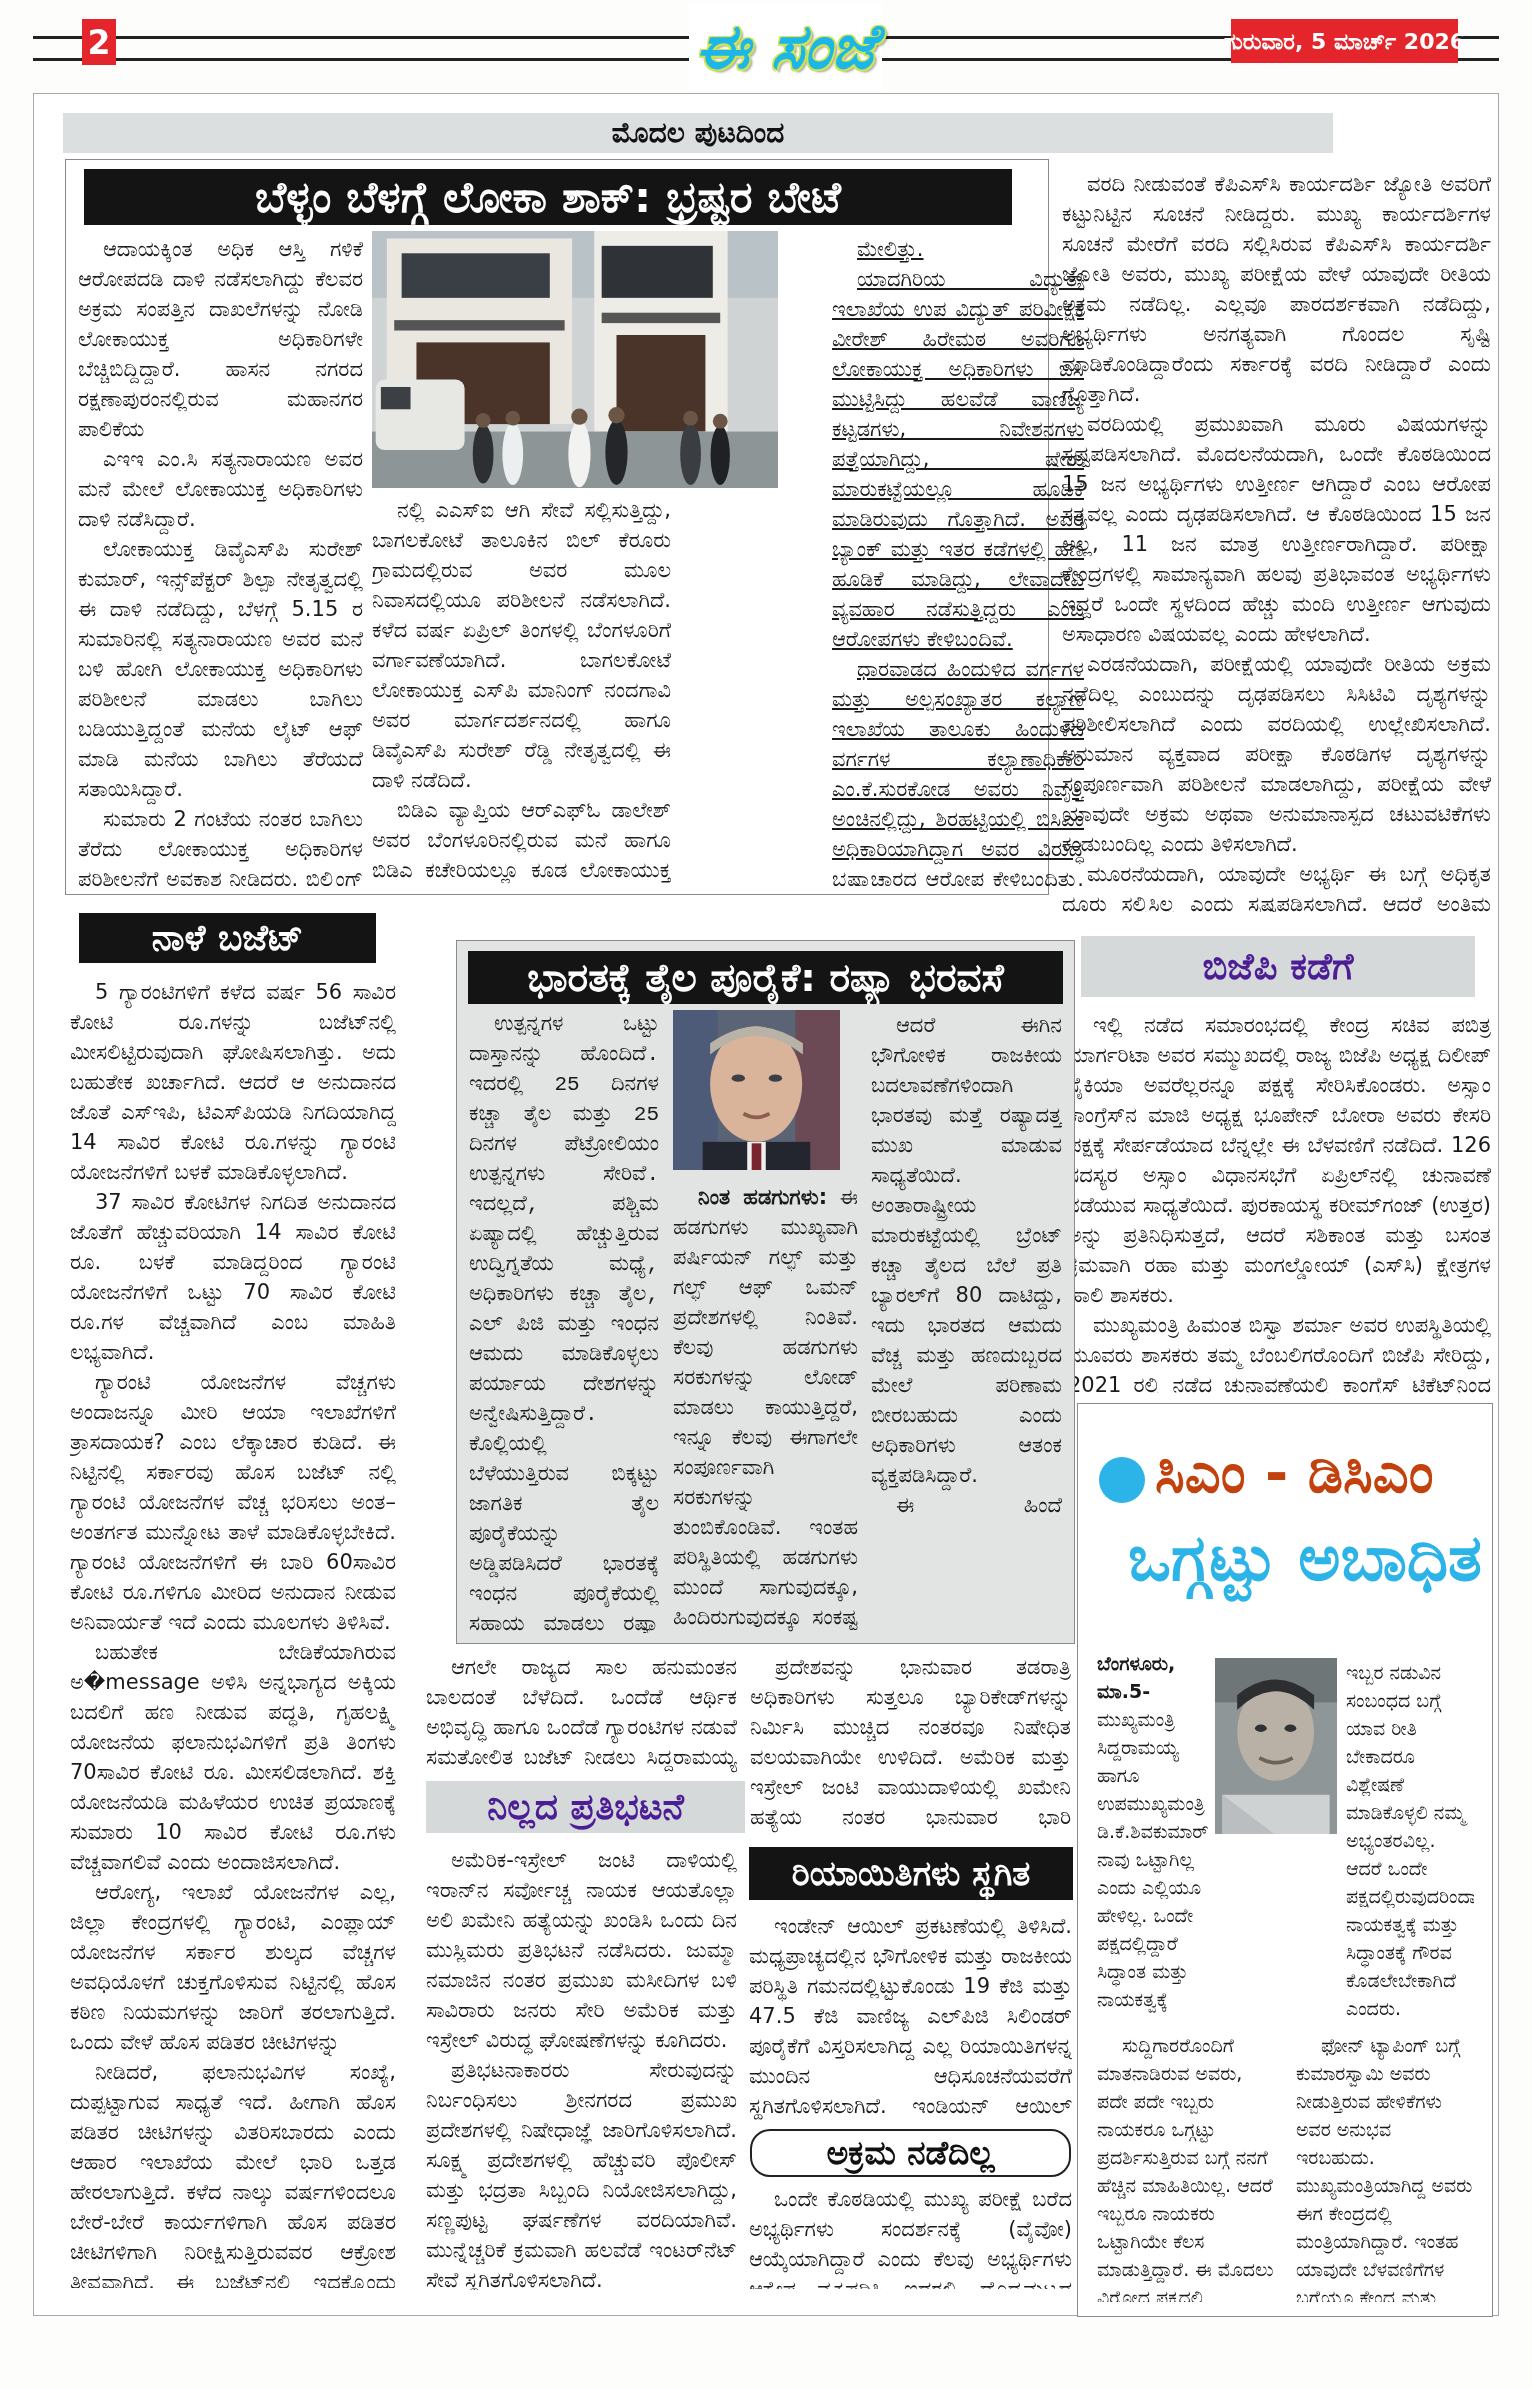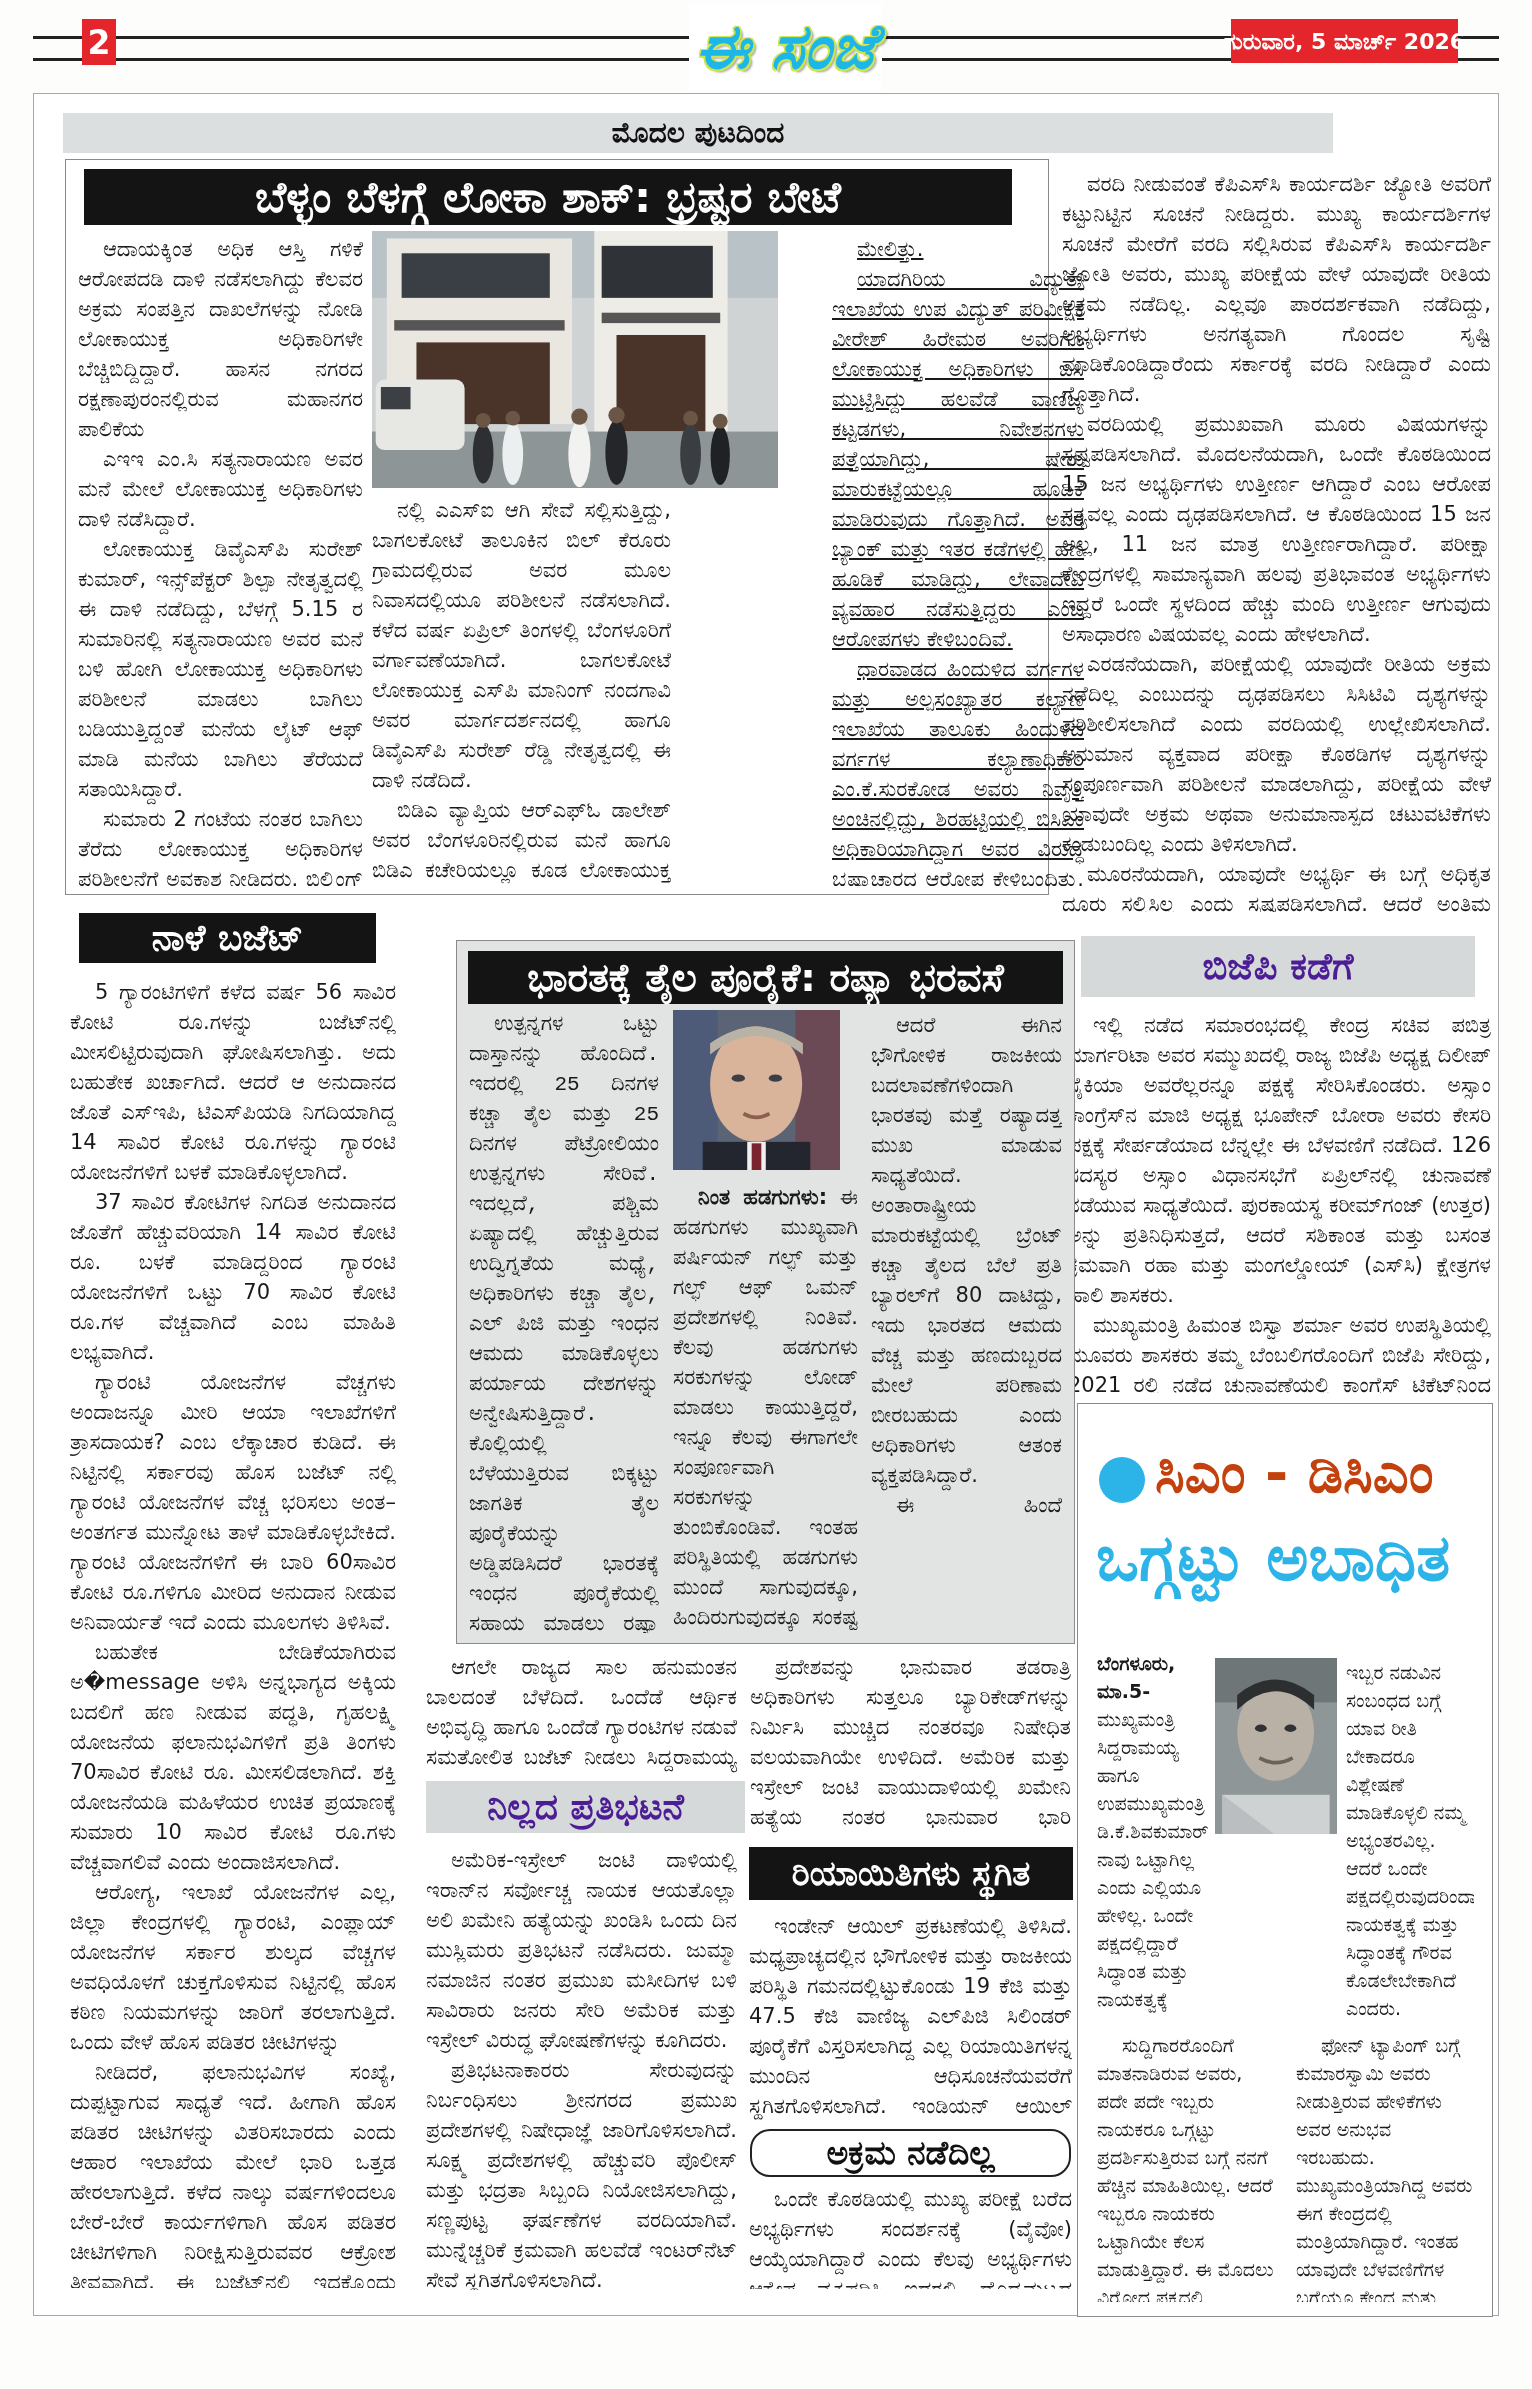--- a/index.html
+++ b/index.html
@@ -173,21 +173,21 @@
     <p>ಇಂಡೇನ್ ಆಯಿಲ್ ಪ್ರಕಟಣೆಯಲ್ಲಿ ತಿಳಿಸಿದೆ. ಮಧ್ಯಪ್ರಾಚ್ಯದಲ್ಲಿನ ಭೌಗೋಳಿಕ ಮತ್ತು ರಾಜಕೀಯ ಪರಿಸ್ಥಿತಿ ಗಮನದಲ್ಲಿಟ್ಟುಕೊಂಡು 19 ಕೆಜಿ ಮತ್ತು 47.5 ಕೆಜಿ ವಾಣಿಜ್ಯ ಎಲ್‌ಪಿಜಿ ಸಿಲಿಂಡರ್ ಪೂರೈಕೆಗೆ ವಿಸ್ತರಿಸಲಾಗಿದ್ದ ಎಲ್ಲ ರಿಯಾಯಿತಿಗಳನ್ನ ಮುಂದಿನ ಆಧಿಸೂಚನೆಯವರೆಗೆ ಸ್ಥಗಿತಗೊಳಿಸಲಾಗಿದೆ. ಇಂಡಿಯನ್ ಆಯಿಲ್ ನಿರ್ದೇಶನದ ಮೇರೆಗೆ ಈ ನಿರ್ಧಾರ ಕೈಗೊಂಡಿರುವುದಾಗಿ ಇಂಡೇನ್ ಗ್ಯಾಸ್ ಹೆಡ್‌ಕ್ವ್ಯಾಟರ್ಸ್ ತಿಳಿಸಿದೆ.</p>
   </div>
 <div class="whitebar" style="position:absolute;left:750px;top:2129px;width:317px;height:44px;font-size:33px;border-radius:20px;">ಅಕ್ರಮ ನಡೆದಿಲ್ಲ</div>
 <div class="col" style="left:749px;top:2184px;width:323px;height:105px;">
     <p>ಒಂದೇ ಕೊಠಡಿಯಲ್ಲಿ ಮುಖ್ಯ ಪರೀಕ್ಷೆ ಬರೆದ ಅಭ್ಯರ್ಥಿಗಳು ಸಂದರ್ಶನಕ್ಕೆ (ವೈವೋ) ಆಯ್ಕೆಯಾಗಿದ್ದಾರೆ ಎಂದು ಕೆಲವು ಅಭ್ಯರ್ಥಿಗಳು ಆಕ್ಷೇಪ ವ್ಯಕ್ತಪಡಿಸಿ ಇದರಲ್ಲಿ ದೊಡ್ಡಮಟ್ಟದ ಅಕ್ರಮ ನಡೆದಿದೆ ಎಂದು ಆರೋಪಿಸಿದ್ದರು. ತಕ್ಷಣವೇ ಎಚ್ಚೆತ್ತುಕೊಂಡ ರಾಜ್ಯ ಸರ್ಕಾರದ ಮುಖ್ಯ ಕಾರ್ಯದರ್ಶಿ ಶಾಲಿನಿ ರಜನೀಶ್ ಅವರು, ಆರೋಪ ಕುರಿತು ಕೂಡಲೇ ಸಮಗ್ರ</p>
   </div>
 
 <div class="abs box" style="left:1077px;top:1403px;width:414px;height:912px;background:#fff;">
   <div style="position:absolute;left:21px;top:53px;width:46px;height:46px;border-radius:50%;background:#2cb3e8;"></div>
   <div style="position:absolute;left:77px;top:36px;width:326px;font-size:56px;font-weight:bold;color:#c2410c;white-space:nowrap;">ಸಿಎಂ - ಡಿಸಿಎಂ</div>
-  <div style="position:absolute;left:18px;top:117px;width:386px;font-size:64px;font-weight:bold;color:#2cb3e8;white-space:nowrap;">ಒಗ್ಗಟ್ಟು ಅಬಾಧಿತ</div>
+  <div style="position:absolute;left:18px;top:117px;width:386px;font-size:64px;font-weight:bold;color:#2cb3e8;white-space:nowrap;text-align:right;">ಒಗ್ಗಟ್ಟು ಅಬಾಧಿತ</div>
 
   <div class="col" style="left:19px;top:245px;width:113px;height:371px;font-size:19px;line-height:28px;text-align:left;">
     <p style="text-indent:0;"><b>ಬೆಂಗಳೂರು, ಮಾ.5-</b></p>
     <p style="text-indent:0;">ಮುಖ್ಯಮಂತ್ರಿ ಸಿದ್ದರಾಮಯ್ಯ ಹಾಗೂ ಉಪಮುಖ್ಯಮಂತ್ರಿ ಡಿ.ಕೆ.ಶಿವಕುಮಾರ್ ನಾವು ಒಟ್ಟಾಗಿಲ್ಲ ಎಂದು ಎಲ್ಲಿಯೂ ಹೇಳಿಲ್ಲ. ಒಂದೇ ಪಕ್ಷದಲ್ಲಿದ್ದಾರೆ ಸಿದ್ಧಾಂತ ಮತ್ತು ನಾಯಕತ್ವಕ್ಕೆ ಗೌರವ ನೀಡಲು ಬದ್ಧತೆಯಿಂದ ನಡೆದುಕೊಳ್ಳುತ್ತಿದ್ದಾರೆ ಎಂದು ಮಾಜಿ ಸಂಸದ ಡಿ.ಕೆ.ಸುರೇಶ್ ಸ್ಪಷ್ಟಪಡಿಸಿದ್ದಾರೆ.</p>
   </div>
 
   <div class="photo" style="left:137px;top:254px;width:122px;height:176px;">
     <svg viewBox="0 0 165 238" preserveAspectRatio="none">
       <rect width="165" height="238" fill="#8f9698"></rect>
       <rect x="0" y="0" width="165" height="60" fill="#6f7678"></rect>

